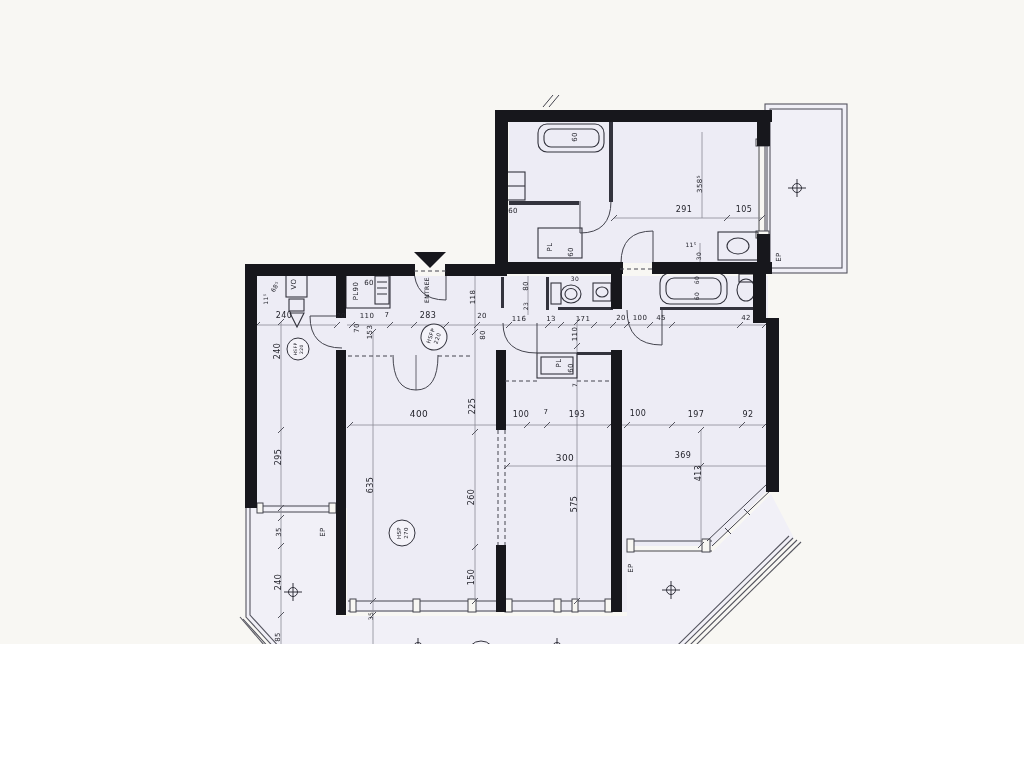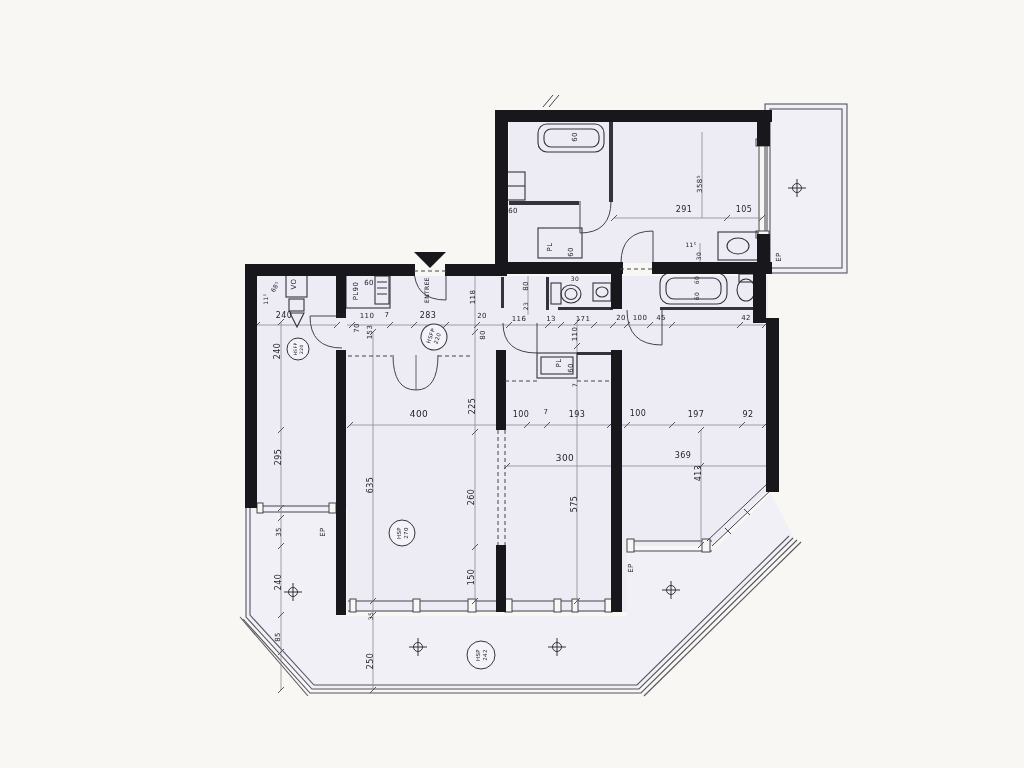--- a/index.html
+++ b/index.html
@@ -1,17 +1,17 @@
 <!DOCTYPE html>
 <html><head>
 <meta charset="utf-8">
 <style>
   html,body{margin:0;padding:0;background:#ffffff;}
   .canvas{
-    position:relative;width:1024px;height:768px;overflow:hidden;
+    position:relative;width:1024px;height:644px;overflow:hidden;
     background:#15803d;
     font-family:"DejaVu Sans", sans-serif;
   }
   svg text{
     font-family:"DejaVu Sans", sans-serif;
     fill:#23232b;
     letter-spacing:.4px;
   }
 </style>
 </head>

